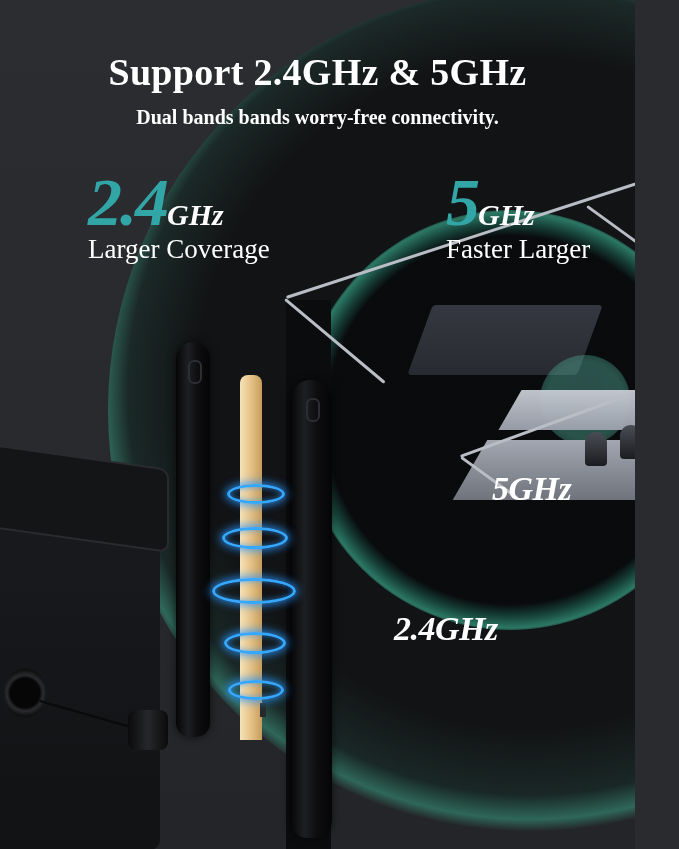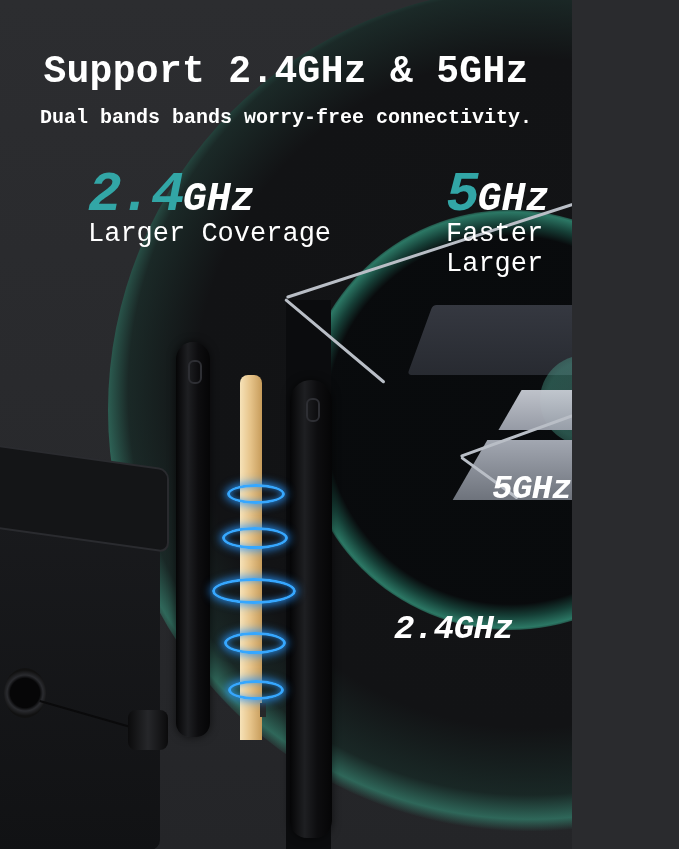--- a/index.html
+++ b/index.html
@@ -1,20 +1,20 @@
 <!DOCTYPE html>
 <html><head>
 <meta charset="utf-8">
 <style>
   html, body { margin: 0; padding: 0; }
   body { width: 679px; height: 849px; overflow: hidden; background: #2a2b2e; }
   .canvas {
-    position: relative; width: 572px; height: 849px; overflow: hidden;
+    position: relative; width: 635px; height: 849px; overflow: hidden;
     background: linear-gradient(180deg, #2c2d30 0%, #28292c 60%, #242528 100%);
-    font-family: Liberation Mono, monospace;
+    font-family: Liberation Serif, serif;
   }
   .wave-24-fill {
     position: absolute; left: 108px; top: -12px; width: 844px; height: 844px;
     border-radius: 50%;
     background: radial-gradient(circle at 50% 48%, #131416 0%, #121315 55%, rgba(20,40,36,0.7) 66%, rgba(50,125,106,0.75) 70%, rgba(40,40,42,0) 72%);
   }
   
   .wave-5 {
     position: absolute; left: 300px; top: 210px; width: 420px; height: 420px;
     border-radius: 50%;
@@ -93,22 +93,22 @@
   
   .title {
     position: absolute; left: 0; right: 0; top: 50px; text-align: center;
     color: #ffffff; font-size: 38px; font-weight: 700; letter-spacing: .3px;
   }
   .subtitle {
     position: absolute; left: 0; right: 0; top: 106px; text-align: center;
     color: #ffffff; font-size: 20px; font-weight: 700;
   }
   .band { position: absolute; color: #fff; }
-  .band .num { color: #32a6a6; font-size: 56px; font-weight: 700; font-style: italic; letter-spacing: -2px; }
-  .band .unit { font-size: 40px; font-weight: 700; font-style: italic; }
+  .band .num { color: #32a6a6; font-size: 68px; font-weight: 700; font-style: italic; letter-spacing: -2px; }
+  .band .unit { font-size: 30px; font-weight: 700; font-style: italic; }
   .band .caption { display: block; font-size: 27px; font-weight: 400; margin-top: -8px; }
   .band-24 { left: 88px; top: 163px; }
   .band-5 { left: 446px; top: 163px; }
 
   .label-5 {
     position: absolute; left: 492px; top: 470px; color: #fff;
     font-size: 34px; font-weight: 700; font-style: italic; letter-spacing: -.5px;
   }
   .label-24 {
     position: absolute; left: 394px; top: 610px; color: #fff;

